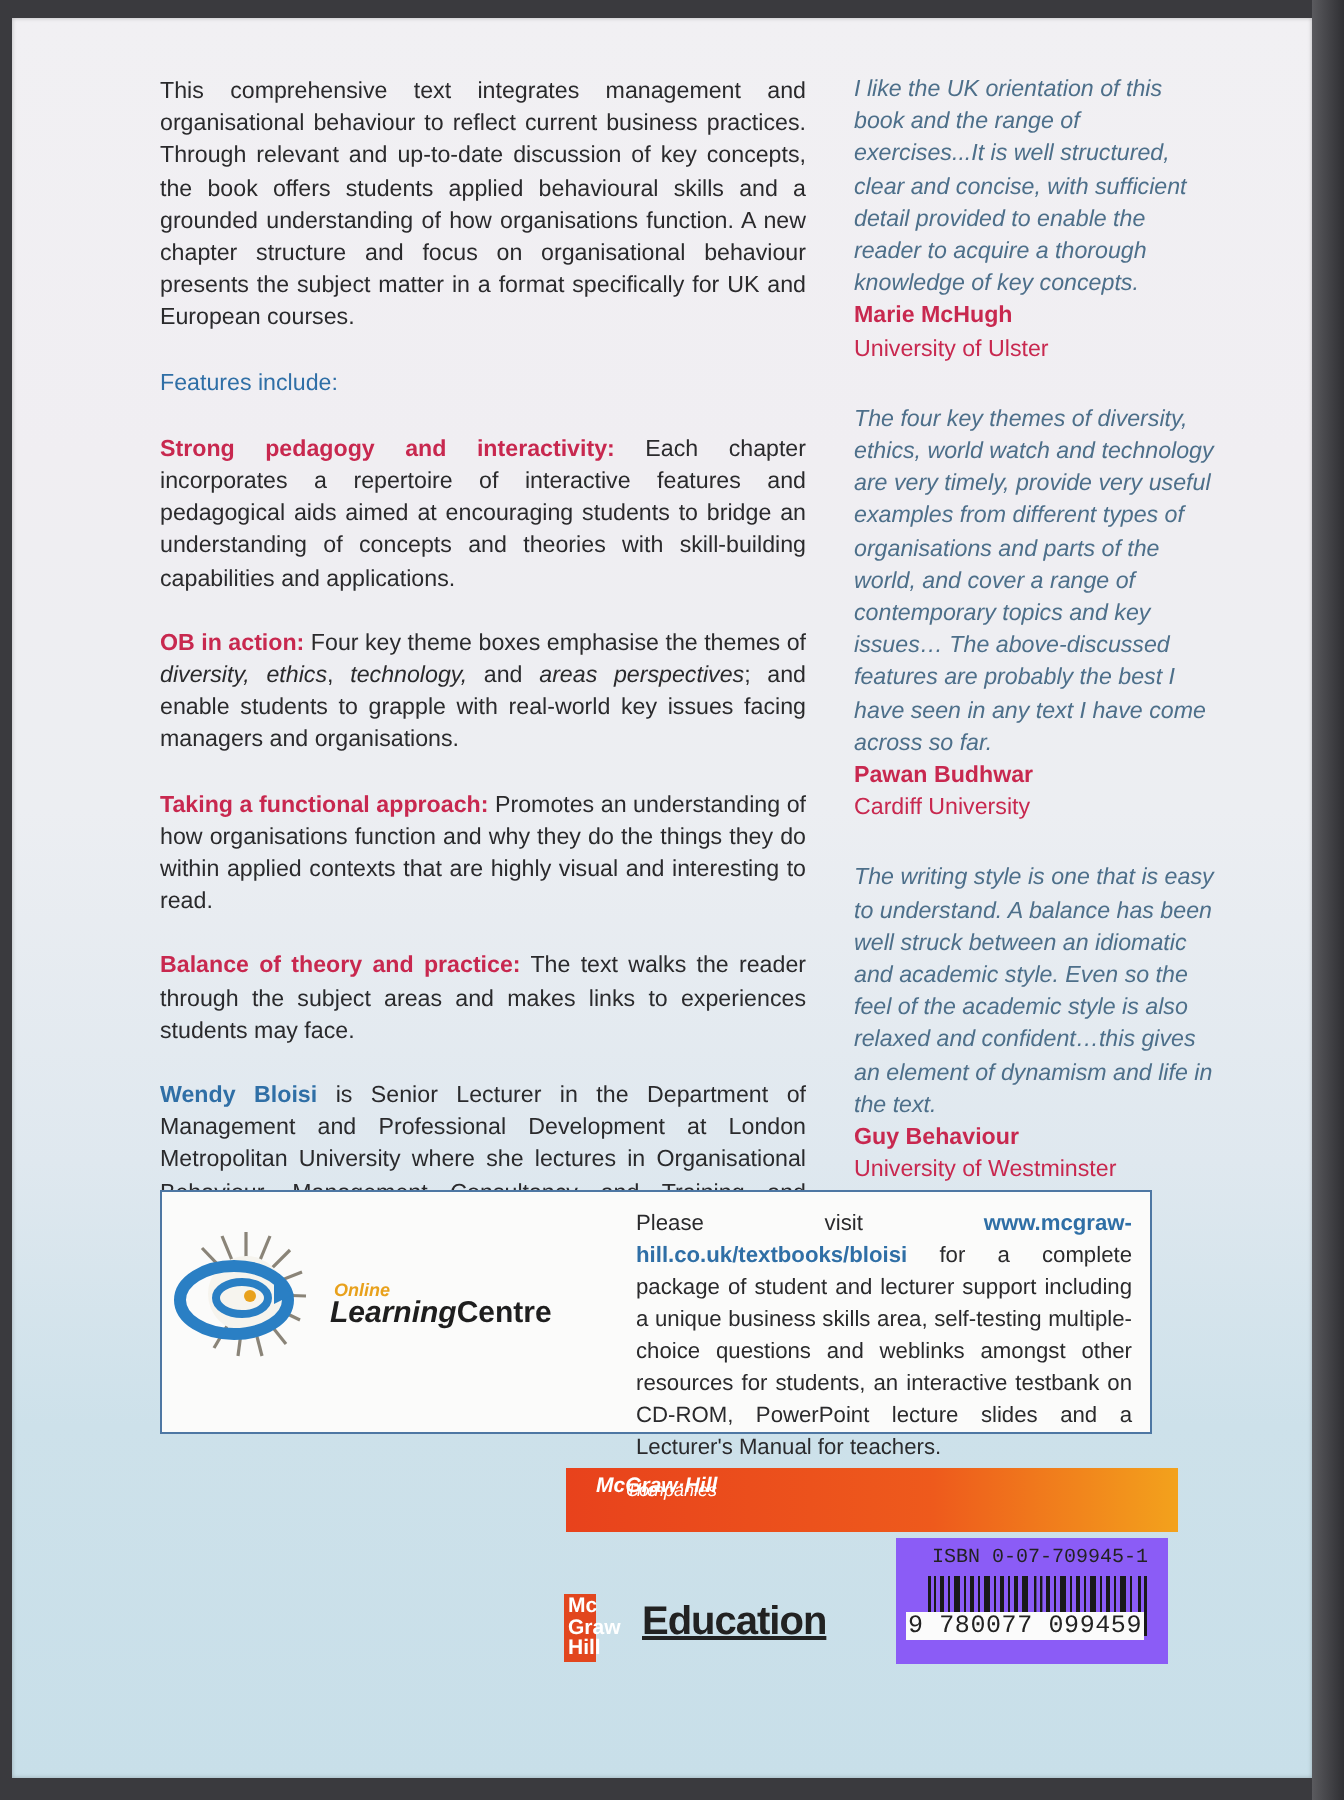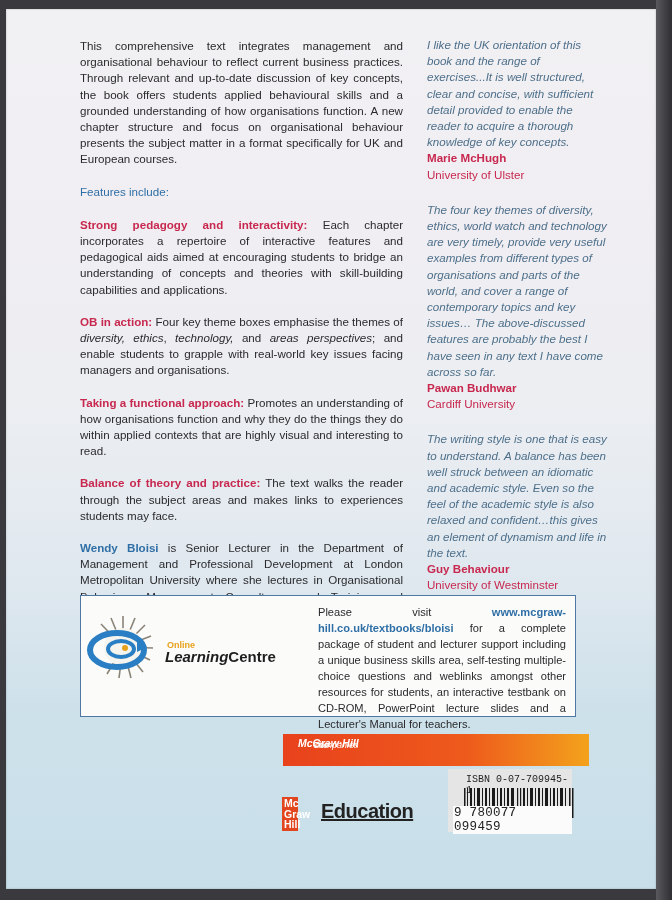--- a/index.html
+++ b/index.html
@@ -33,41 +33,41 @@
   }
   .quote { font-style: italic; margin: 0; }
   .q-name { color: #c8284f; font-weight: bold; margin: 0; }
   .q-inst { color: #c8284f; margin: 0; }
   .review { margin-bottom: 19px; }
   .olc-box {
     position: absolute; left: 80px; top: 595px; width: 494px; height: 120px;
     background: #fbfbfa; border: 1px solid #4e77a3;
   }
   .olc-logo { position: absolute; left: 4px; top: 16px; width: 70px; height: 70px; }
-  .olc-online { position: absolute; left: 86px; top: 44px; color: #e8a11c; font-weight: bold; font-size: 9px; }
+  .olc-online { position: absolute; left: 86px; top: 44px; color: #e8a11c; font-weight: bold; font-size: 9px; font-style: italic; }
   .olc-title { position: absolute; left: 84px; top: 52px; font-size: 15px; font-weight: bold; color: #1e1e1e; white-space: nowrap; }
   .olc-title .learn { font-style: italic; }
   .olc-text {
     position: absolute; left: 237px; top: 8px; width: 248px;
     font-size: 11.1px; line-height: 16px; color: #2a2a2c; text-align: justify;
   }
   .olc-link { color: #2f6fa6; font-weight: bold; }
   .mh-bar {
     position: absolute; left: 283px; top: 734px; width: 306px; height: 32px;
     background: linear-gradient(90deg, #e8421c 0%, #ee5a1c 60%, #f3a21c 100%);
   }
   .mh-bar span { position: absolute; left: 15px; top: 3px; font-size: 9px; color: #fff; font-style: italic; white-space: nowrap; }
   .mh-bar b { font-size: 10.5px; }
   .mh-logo {
     position: absolute; left: 282px; top: 797px; width: 16px; height: 34px;
     background: #e2461e; color: #fff; font-weight: bold; font-size: 10.5px; line-height: 10.5px;
     padding: 1px 2px; box-sizing: border-box;
   }
   .mh-edu { position: absolute; left: 321px; top: 800px; font-size: 20px; font-weight: bold; color: #222; letter-spacing: -0.5px; text-decoration: underline; }
-  .isbn-box { position: absolute; left: 448px; top: 769px; width: 124px; height: 63px; background: #e5e5e5; text-decoration: underline; }
+  .isbn-box { position: absolute; left: 448px; top: 769px; width: 136px; height: 63px; background: #8b5cf6; text-decoration: underline; }
   .isbn-text { position: absolute; left: 18px; top: 5px; font-family: "Liberation Mono", monospace; font-size: 10px; color: #222; }
   .barcode { position: absolute; left: 16px; top: 19px; width: 110px; height: 30px; }
   .barcode-num { position: absolute; left: 5px; top: 37px; font-family: "Liberation Mono", monospace; font-size: 12.5px; color: #222; background: #fbfbfb; padding: 0 1px; letter-spacing: 0.3px; }
 </style>
 </head>
 <body>
 
 <div class="right-edge"></div>
 
 <div class="cover">

